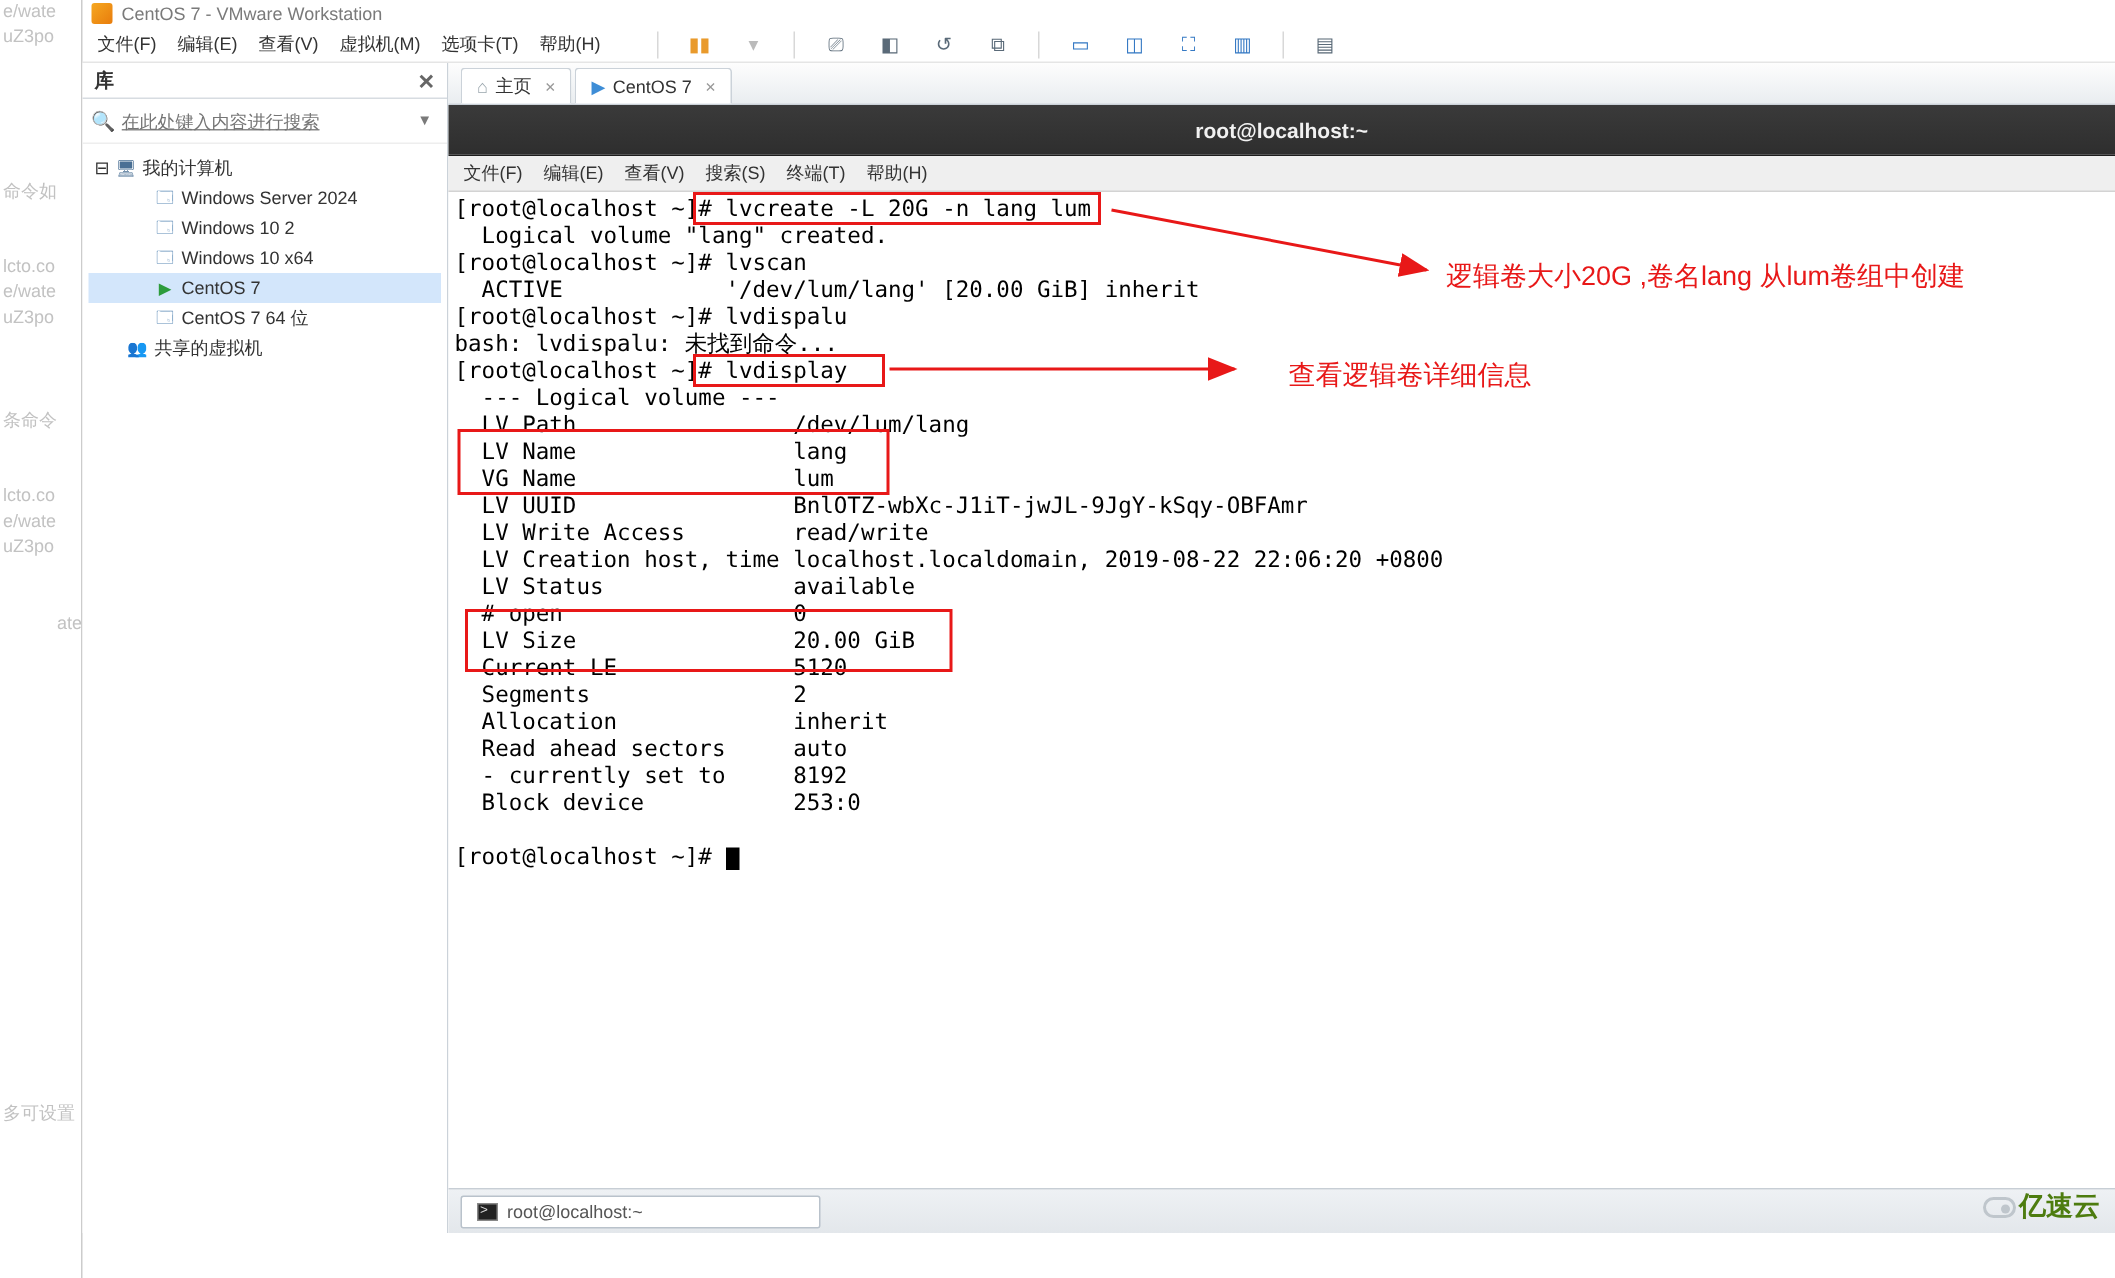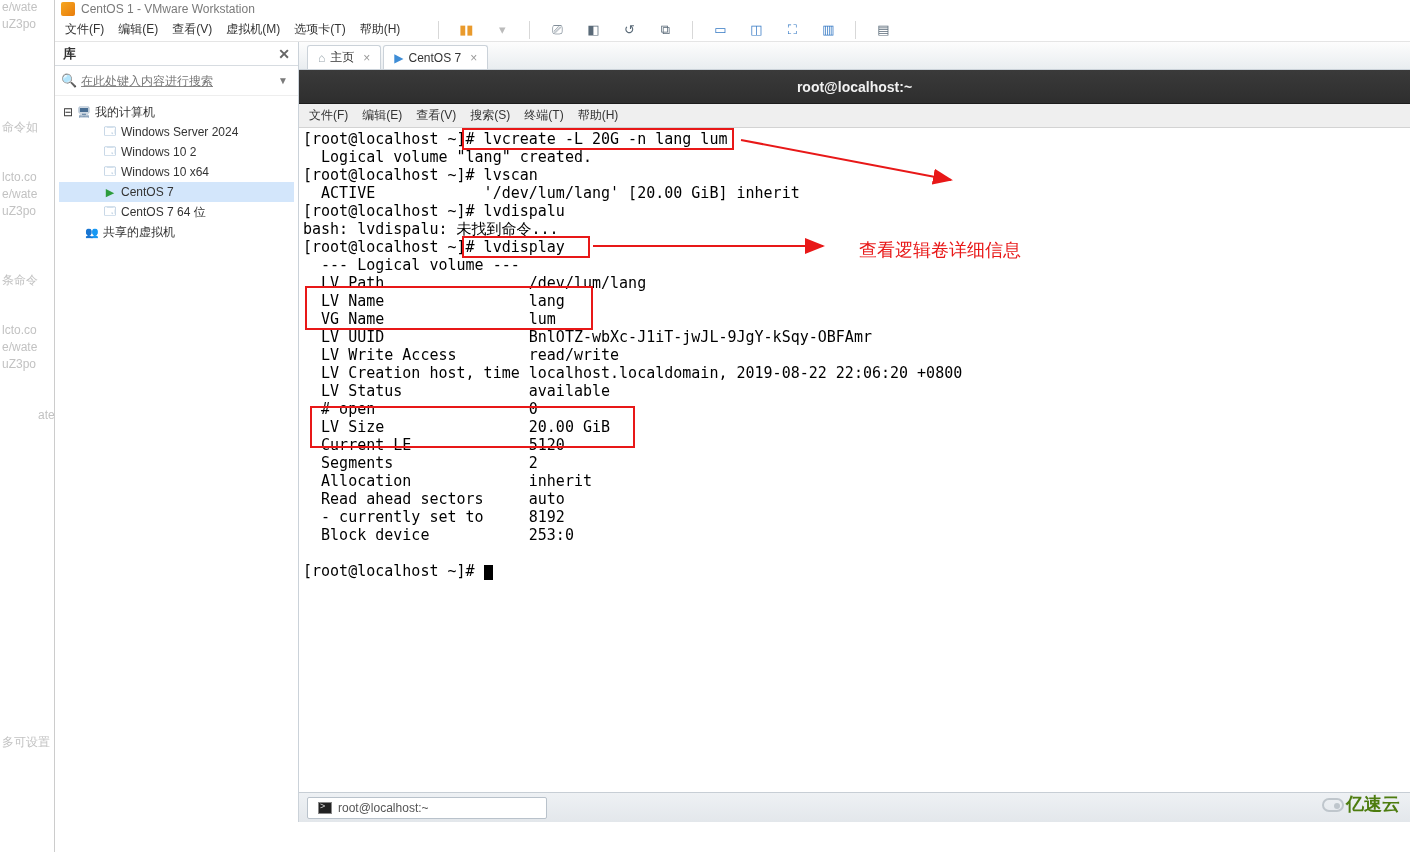--- a/index.html
+++ b/index.html
@@ -402,21 +402,21 @@
     <div style="height: 17px;"></div>
     <div style="height: 17px;"></div>
     <div style="height: 17px;"></div>
     <div style="height: 17px;">最多支</div>
   </div>
 
 <div class="vmware-window">
 
   <div class="title-bar">
     <span class="app-icon"></span>
-    <span>CentOS 1 - VMware Workstation</span>
+    <span>CentOS 7 - VMware Workstation</span>
   </div>
 
   <div class="menu-bar">
     <span>文件(F)</span>
     <span>编辑(E)</span>
     <span>查看(V)</span>
     <span>虚拟机(M)</span>
     <span>选项卡(T)</span>
     <span>帮助(H)</span>
     <span style="width:8px"></span>
@@ -575,20 +575,21 @@
         </svg>
         <svg class="arrow-svg" style="left:292px; top:110px; width:240px; height:16px;">
           <defs>
               <marker id="ah2" markerWidth="10" markerHeight="8" refX="9" refY="4" orient="auto">
                 <polygon points="0 0, 10 4, 0 8" fill="#e81818"></polygon>
               </marker>
             </defs>
           <line x1="2" y1="8" x2="232" y2="8" stroke="#e81818" stroke-width="2" marker-end="url(#ah2)"></line>
         </svg>
 
+        <div class="anno-text" style="left:665px; top:44px;">逻辑卷大小20G ,卷名lang 从lum卷组中创建</div>
         <div class="anno-text" style="left:560px; top:110px;">查看逻辑卷详细信息</div>
       </div>
 
       <div class="taskbar">
         <div class="task-item active">
           <span class="term-ico"></span>
           <span>root@localhost:~</span>
         </div>
       </div>
 

